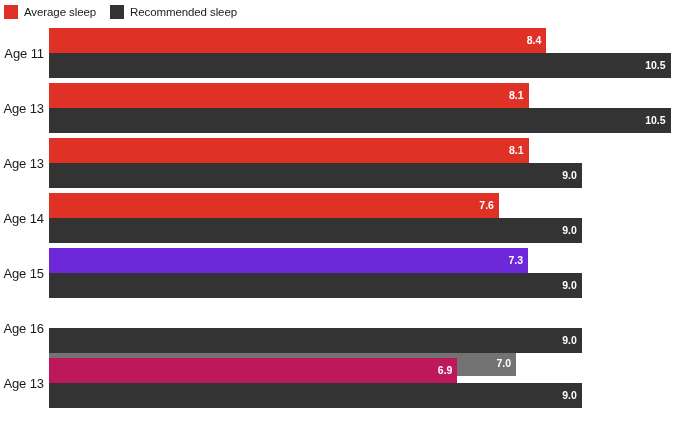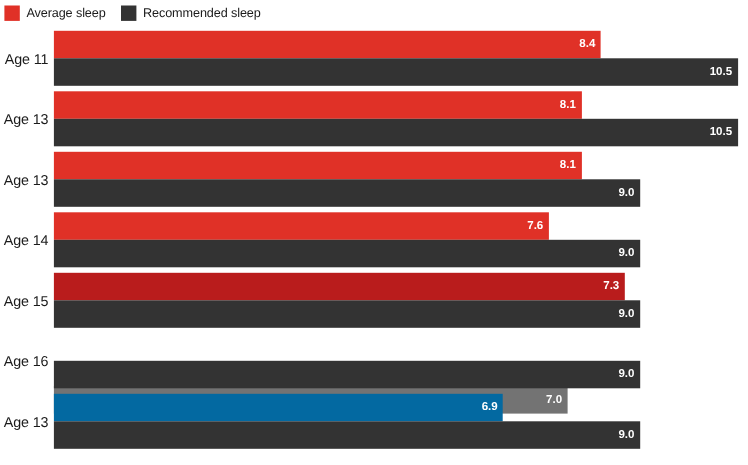--- a/index.html
+++ b/index.html
@@ -169,21 +169,21 @@
             <span class="bar-value">7.6</span>
           </div>
           <div class="bar bar-rec" style="width: 532.8px; background: rgb(51, 51, 51);">
             <span class="bar-value">9.0</span>
           </div>
         </div>
       </div>
       <div class="group" style="top: 226px;">
         <div class="cat-label">Age 15</div>
         <div class="bars">
-          <div class="bar bar-avg" style="width: 519px; background: #b91c1c;">
+          <div class="bar bar-avg" style="width: 479px; background: #6d28d9;">
             <span class="bar-value">7.3</span>
           </div>
           <div class="bar bar-rec" style="width: 532.8px; background: rgb(51, 51, 51);">
             <span class="bar-value">9.0</span>
           </div>
         </div>
       </div>
       <div class="group" style="top: 281px;">
         <div class="cat-label">Age 16</div>
         <div class="bars">
@@ -191,21 +191,21 @@
             <span class="bar-value">7.0</span>
           </div>
           <div class="bar bar-rec" style="width: 532.8px; background: rgb(51, 51, 51);">
             <span class="bar-value">9.0</span>
           </div>
         </div>
       </div>
       <div class="group" style="top: 336px;">
         <div class="cat-label">Age 13</div>
         <div class="bars">
-          <div class="bar bar-avg" style="width: 408.48px; background: #0369a1;">
+          <div class="bar bar-avg" style="width: 408.48px; background: #be185d;">
             <span class="bar-value">6.9</span>
           </div>
           <div class="bar bar-rec" style="width: 532.8px; background: rgb(51, 51, 51);">
             <span class="bar-value">9.0</span>
           </div>
         </div>
       </div>
     </div>
 
 </div>

